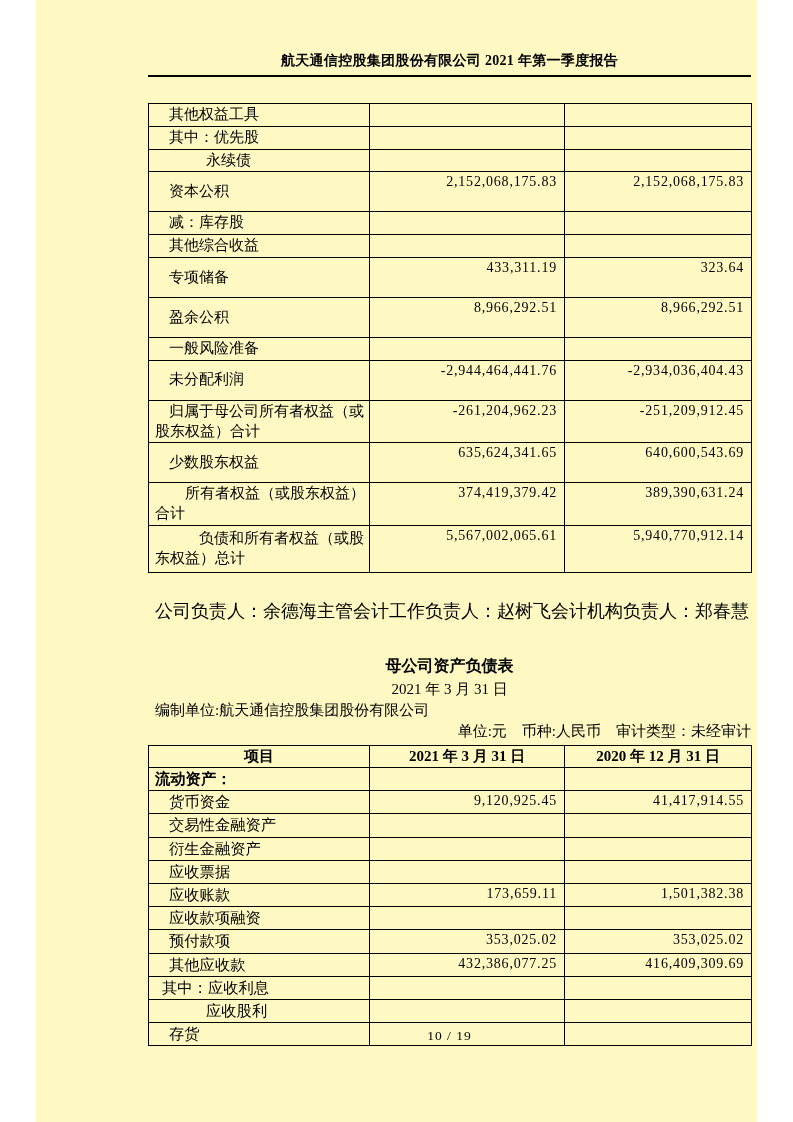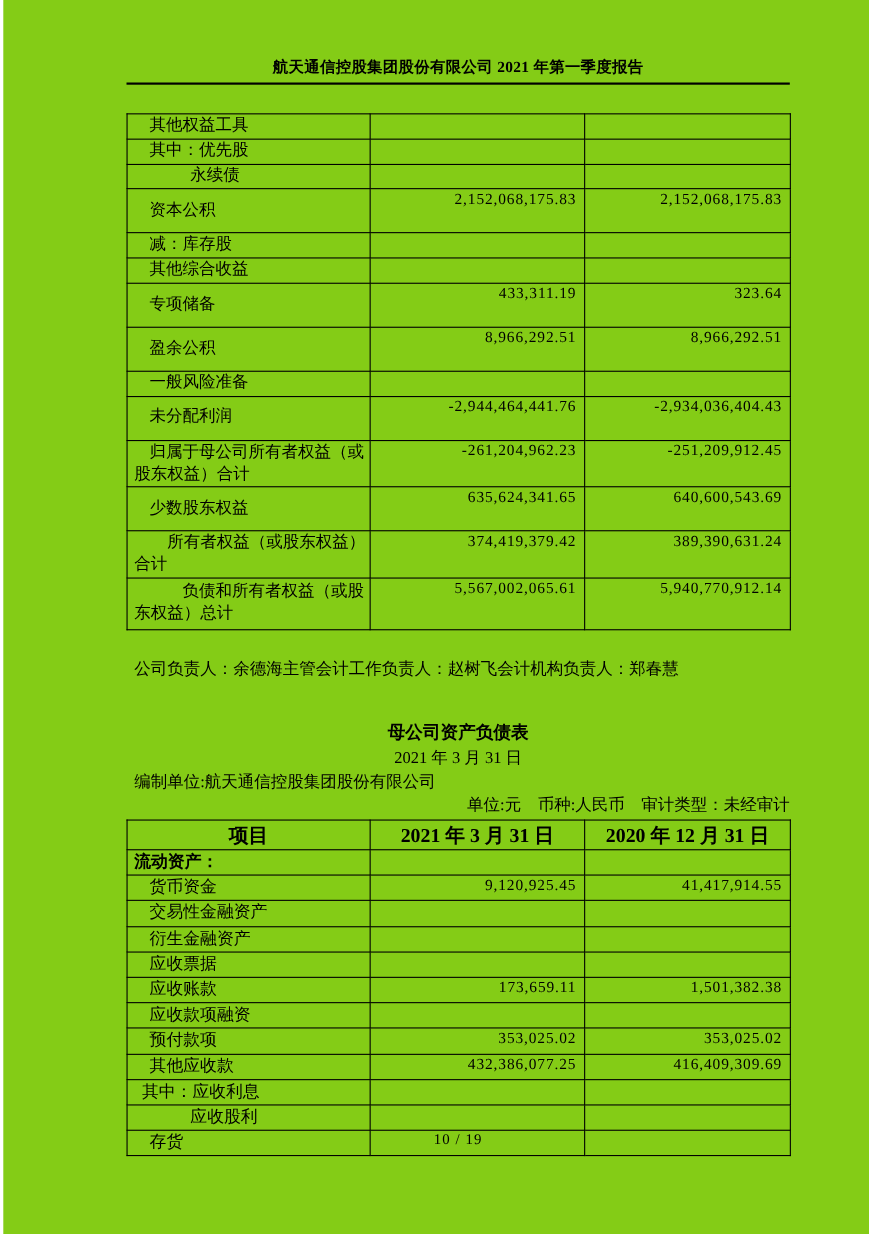--- a/index.html
+++ b/index.html
@@ -1,21 +1,21 @@
 <!DOCTYPE html>
 <html><head>
 <meta charset="utf-8">
 <style>
   html, body { margin: 0; padding: 0; background: #ffffff; }
   .page {
     position: relative;
-    width: 787px;
+    width: 721px;
     height: 1122px;
     margin: 0 auto;
-    background: #84cc16;
+    background: #fef9c3;
     color: #000000;
     font-family: "Liberation Serif", "DejaVu Serif", serif;
   }
 
   
   .hdr-title {
     position: absolute; top: 52px; left: 112px; width: 603px;
     text-align: center; font-weight: bold; font-size: 14px; letter-spacing: .3px;
   }
   .hdr-rule {
@@ -48,26 +48,26 @@
   .sec       { padding-left: 6px; font-weight: bold; }
   .wrap1 { padding-left: 6px; padding-right: 4px; text-indent: 14px; }
   .wrap2 { padding-left: 6px; padding-right: 0; text-indent: 30px; }
   .wrap3 { padding-left: 6px; padding-right: 4px; text-indent: 44px; }
 
   tr.short td { height: 20px; }
   tr.tall  td { height: 40px; }
   tr.last  td { height: 47px; }
   tr.h td {
     height: 21px; font-weight: bold; text-align: center;
-    vertical-align: middle; font-size: 18px; margin-left: 32px;
+    vertical-align: middle; font-size: 15px; margin-left: 32px;
   }
   tr.item td { height: 19.5px; margin-top: 48px; }
 
   
-  .signatories { position: absolute; top: 599px; left: 119px; font-size: 15px; }
+  .signatories { position: absolute; top: 599px; left: 119px; font-size: 18px; }
   .bs-title {
     position: absolute; top: 656px; left: 112px; width: 603px;
     text-align: center; font-weight: bold; font-size: 16px;
   }
   .bs-date {
     position: absolute; top: 680px; left: 112px; width: 603px;
     text-align: center; font-size: 15px;
   }
   .prepared { position: absolute; top: 701px; left: 119px; font-size: 15px; }
   .meta {

